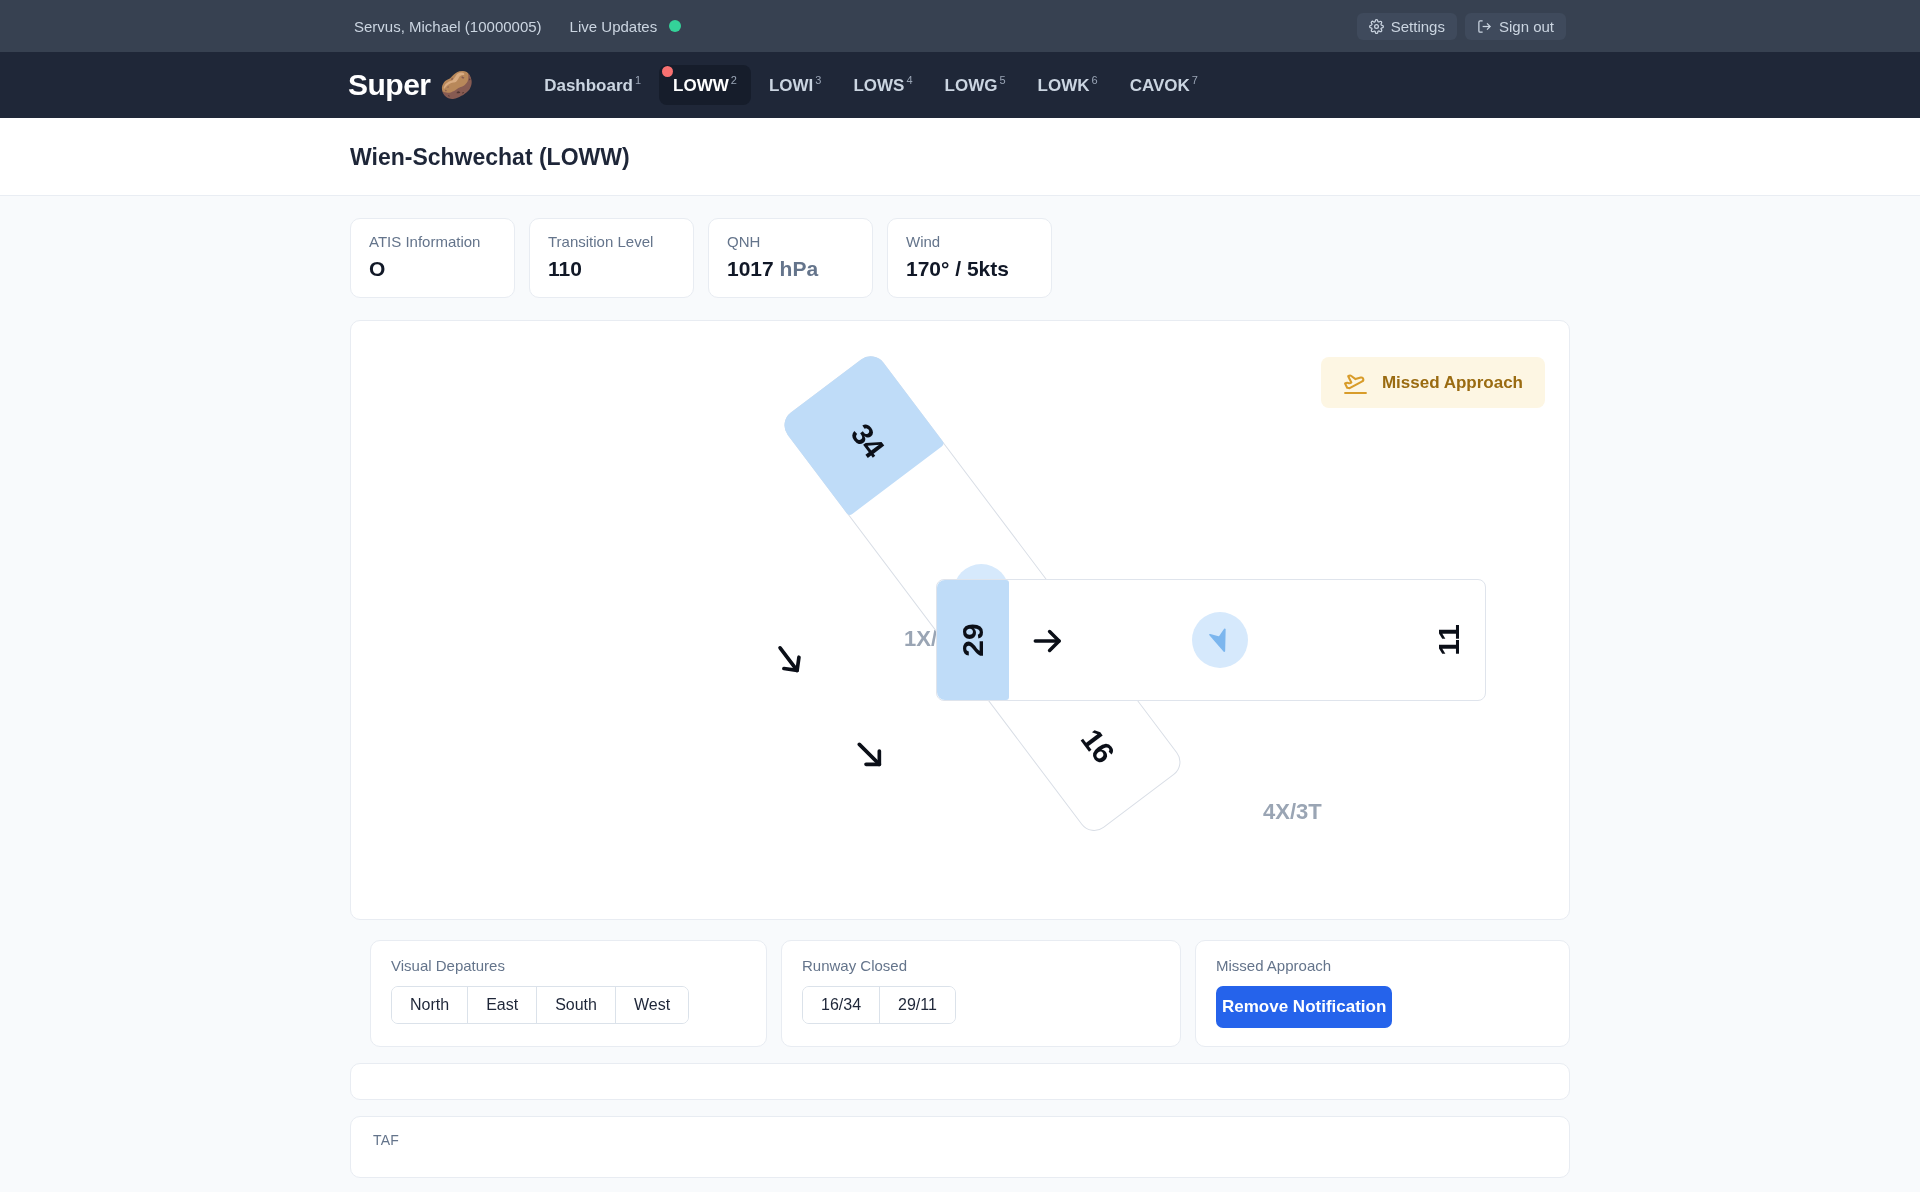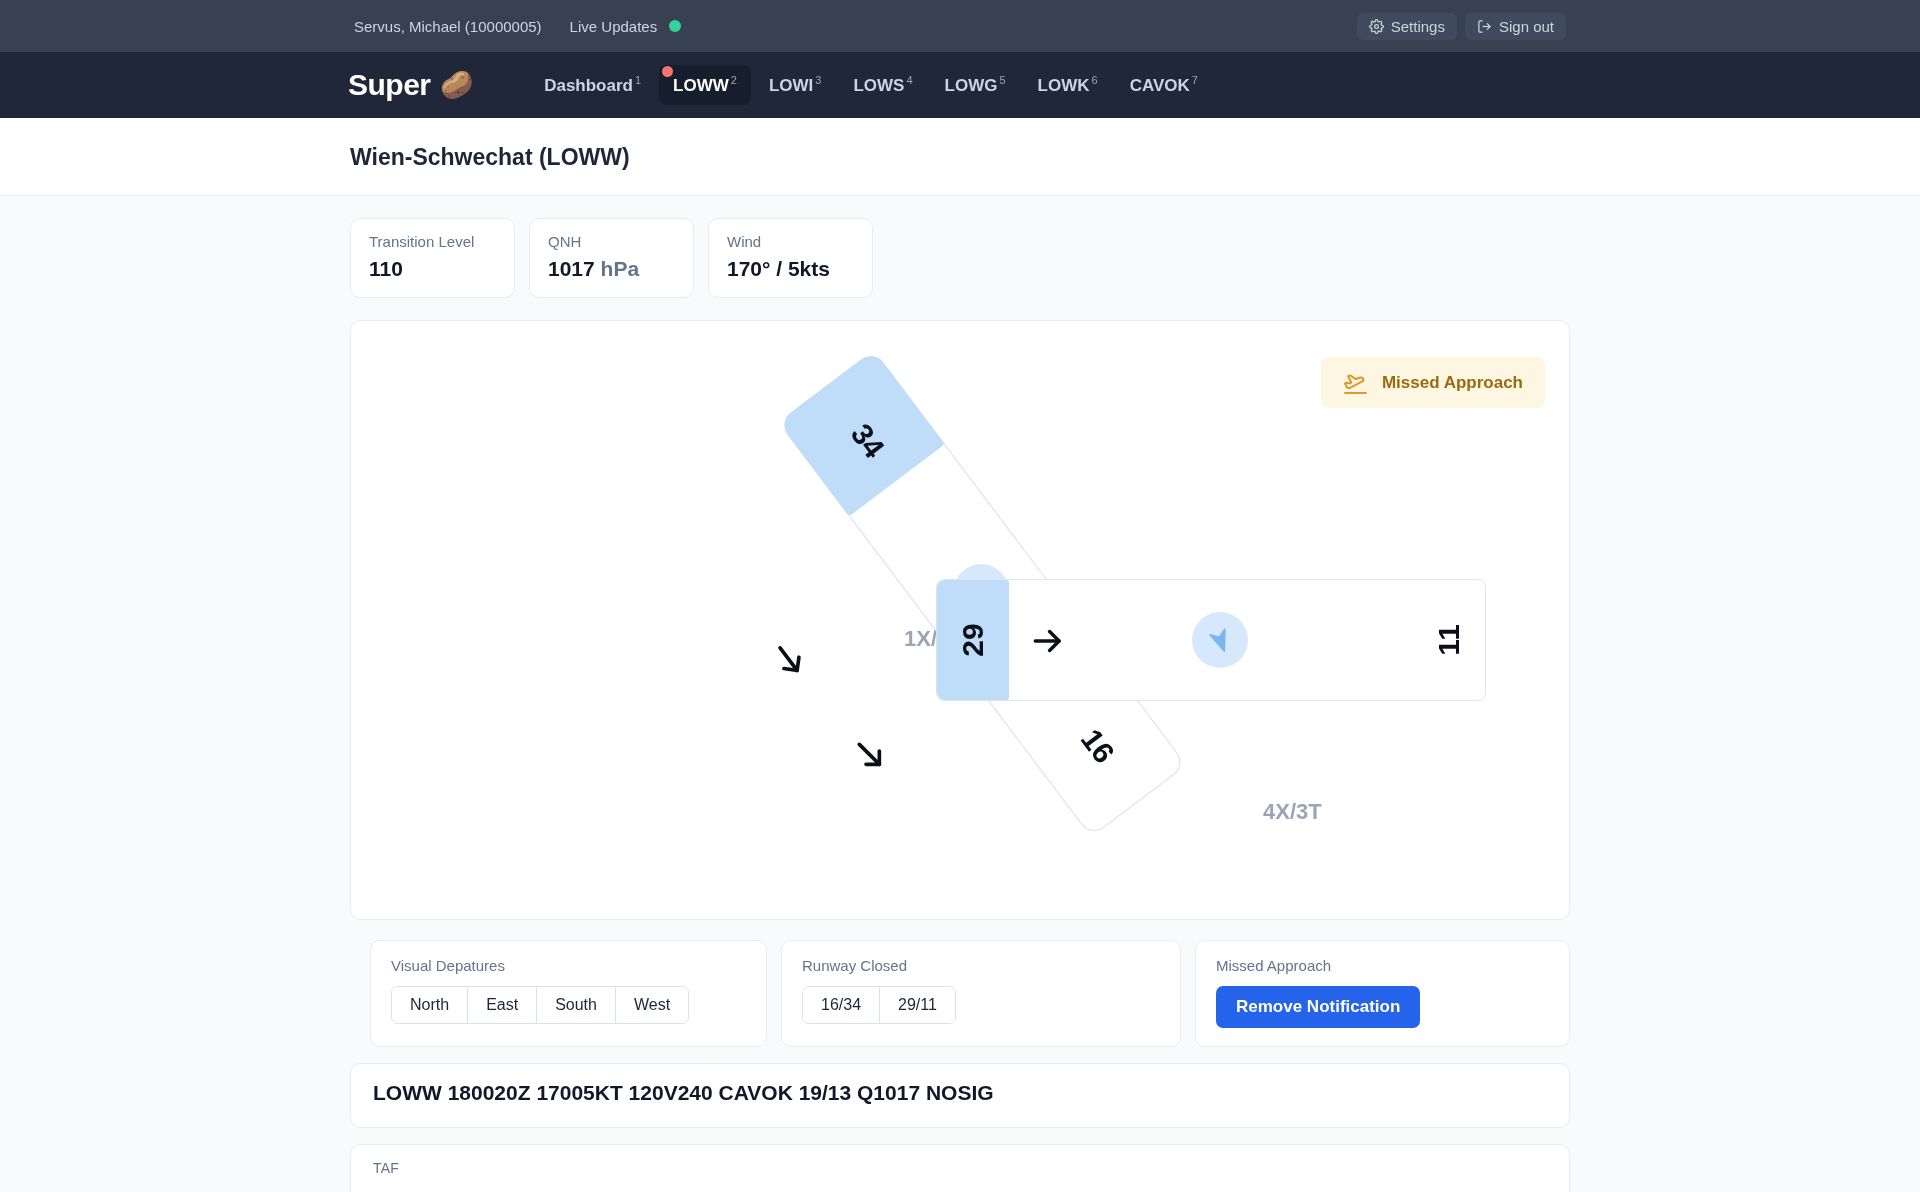--- a/index.html
+++ b/index.html
@@ -323,21 +323,21 @@
     color: #1e2638;
     font-family: inherit;
     cursor: pointer;
   }
   .seg-btn:last-child { border-right: none; }
   .btn-primary {
     background: #2563eb;
     color: #ffffff;
     border: none;
     border-radius: 7px;
-    padding: 11px 20px;
+    padding: 11px 6px;
     font-size: 17px;
     font-weight: bold;
     font-family: inherit;
     cursor: pointer;
   }
 
   
   .text-card {
     background: #ffffff;
     border: 1px solid #e8ecf2;
@@ -431,20 +431,26 @@
 
 <div class="page-title-bar">
   <div class="page-title">Wien-Schwechat (LOWW)</div>
 </div>
 
 <div class="content-bg">
   <div class="container">
 
     <div class="info-row">
       <div class="info-card">
+        <div class="info-label">ATIS Information</div>
+        <div class="info-value">
+          <span>O</span>
+        </div>
+      </div>
+      <div class="info-card">
         <div class="info-label">Transition Level</div>
         <div class="info-value">
           <span>110</span>
         </div>
       </div>
       <div class="info-card">
         <div class="info-label">QNH</div>
         <div class="info-value">
           <span>1017</span>
           <span class="info-unit">hPa</span>
@@ -540,21 +546,20 @@
         </div>
       </div>
 
       <div class="control-card c3">
         <div class="control-label">Missed Approach</div>
         <button class="btn-primary">Remove Notification</button>
       </div>
     </div>
 
     <div class="text-card">
-      <div class="text-card-body">LOWW 180020Z 17005KT 120V240 CAVOK 19/13 Q1017 NOSIG</div>
     </div>
 
     <div class="text-card">
       <div class="text-card-label">TAF</div>
 
     </div>
 
   </div>
 </div>
 

